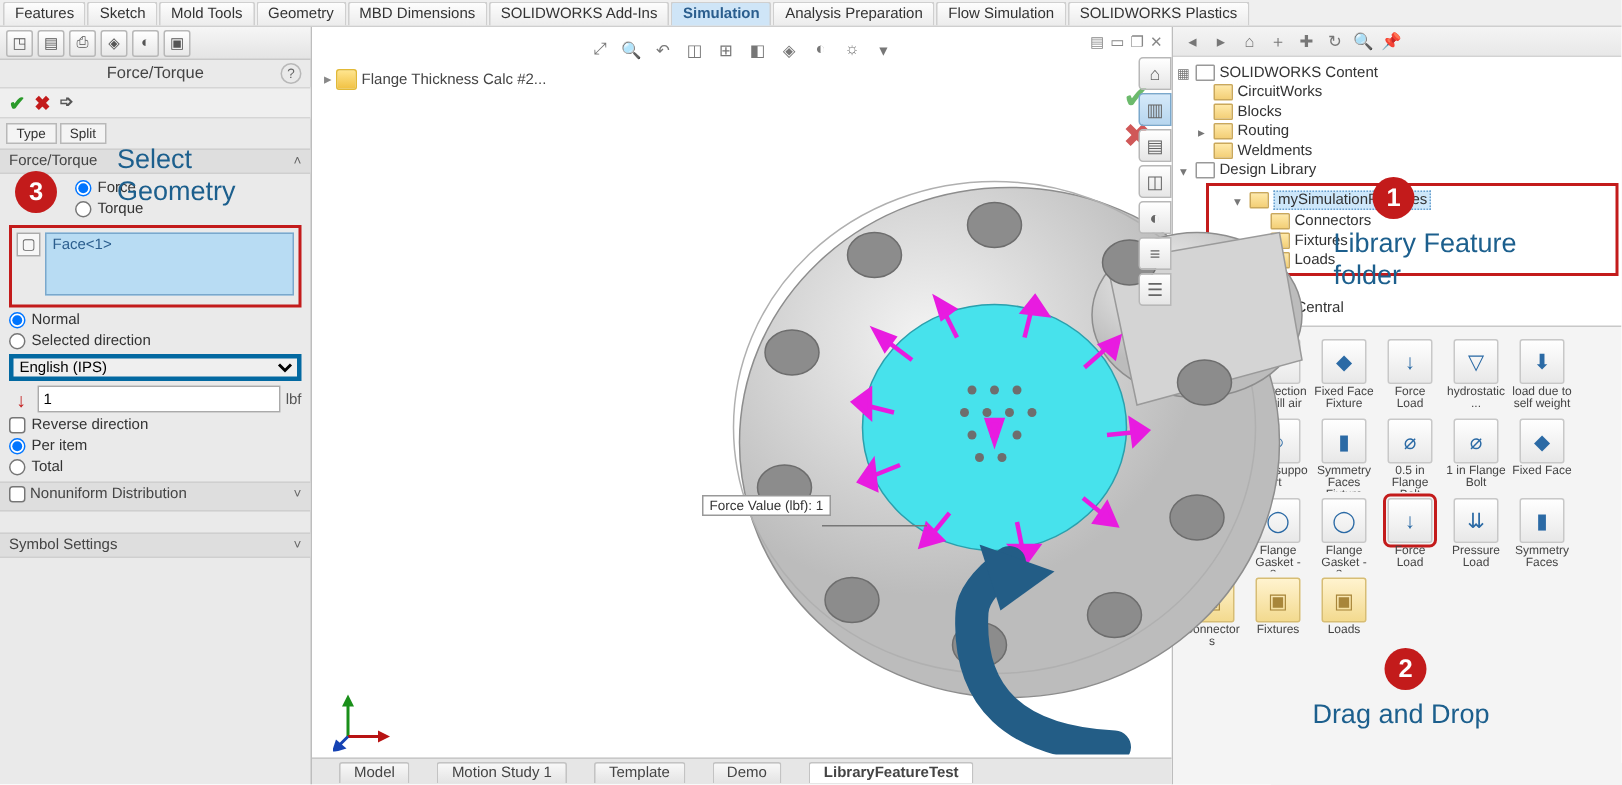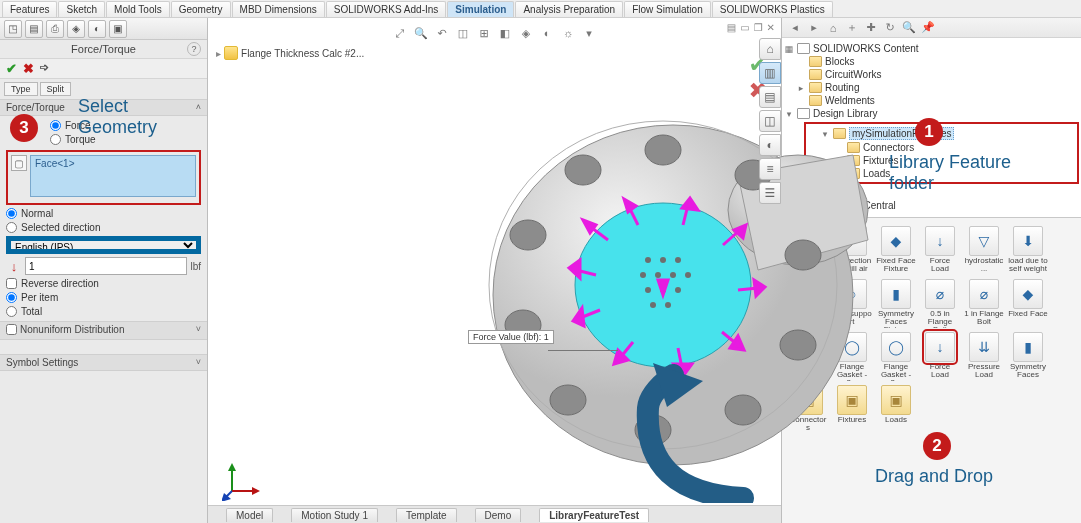--- a/index.html
+++ b/index.html
@@ -21,21 +21,21 @@
   .typerow{display:flex;padding:3px 4px;gap:2px}
   .typebtn{padding:1px 6px;border:1px solid #b8b8b8;background:#f4f4f4;font-size:9px}
   .section-hdr{background:#dedede;padding:2px 6px;font-size:10px;color:#444;border-top:1px solid #cfcfcf;border-bottom:1px solid #cfcfcf;position:relative}
   .section-hdr .caret{position:absolute;right:6px;top:2px;font-size:9px;color:#666}
   .pm-body{padding:4px 6px;display:flex;flex-direction:column;gap:3px;position:relative}
   .radiorow,.chkrow{display:flex;align-items:center;gap:4px;font-size:10px;color:#333}
   input[type=radio],input[type=checkbox]{width:11px;height:11px}
   .selbox{border:2px solid #c31b1b;padding:3px 3px 6px 3px;margin-top:2px}
   .face-list{height:42px;background:#b8dcf3;border:1px solid #7aa8cc;padding:2px 4px;font-size:10px;color:#2b5e8e}
   .unitsrow{display:flex;gap:3px;align-items:center}
-  .unitsrow select{flex:1;height:18px;font-size:10px;border:5px solid #0369a1}
+  .unitsrow select{flex:1;height:18px;font-size:10px;border:3px solid #0369a1}
   .valrow{display:flex;gap:3px;align-items:center}
   .valrow .arrow{width:16px;height:16px;display:flex;align-items:center;justify-content:center;color:#c31b1b;font-weight:900;font-size:13px}
   .valrow input{flex:1;height:18px;font-size:10px;border:1px solid #aaa;padding:0 3px}
   .valrow .unit{font-size:10px;color:#555}
   
   .viewport{flex:1;position:relative;background:#fff;padding-top:18px}
   .vtoolbar{position:absolute;top:22px;left:50%;transform:translateX(-50%);display:flex;gap:3px;padding:2px 4px;z-index:2}
   .vtool{width:18px;height:18px;border:1px solid transparent;border-radius:2px;display:flex;align-items:center;justify-content:center;font-size:11px;color:#777;cursor:pointer}
   .breadcrumb{position:absolute;top:46px;left:8px;font-size:10px;color:#444;display:flex;align-items:center;gap:3px}
   .breadcrumb .bicon{width:14px;height:14px;border:1px solid #e2b936;background:linear-gradient(#ffe58e,#f1c244);border-radius:2px}
@@ -341,26 +341,26 @@
     </div>
     <div class="tree" id="tree">
         <div class="tnode ind0">
           <span class="exp">▦</span>
           <span class="fico doc"></span>
           <span class="lbl">SOLIDWORKS Content</span>
         </div>
         <div class="tnode ind1">
           <span class="exp"></span>
           <span class="fico"></span>
-          <span class="lbl">Blocks</span>
+          <span class="lbl">CircuitWorks</span>
         </div>
         <div class="tnode ind1">
           <span class="exp"></span>
           <span class="fico"></span>
-          <span class="lbl">CircuitWorks</span>
+          <span class="lbl">Blocks</span>
         </div>
         <div class="tnode ind1">
           <span class="exp">▸</span>
           <span class="fico"></span>
           <span class="lbl">Routing</span>
         </div>
         <div class="tnode ind1">
           <span class="exp"></span>
           <span class="fico"></span>
           <span class="lbl">Weldments</span>

